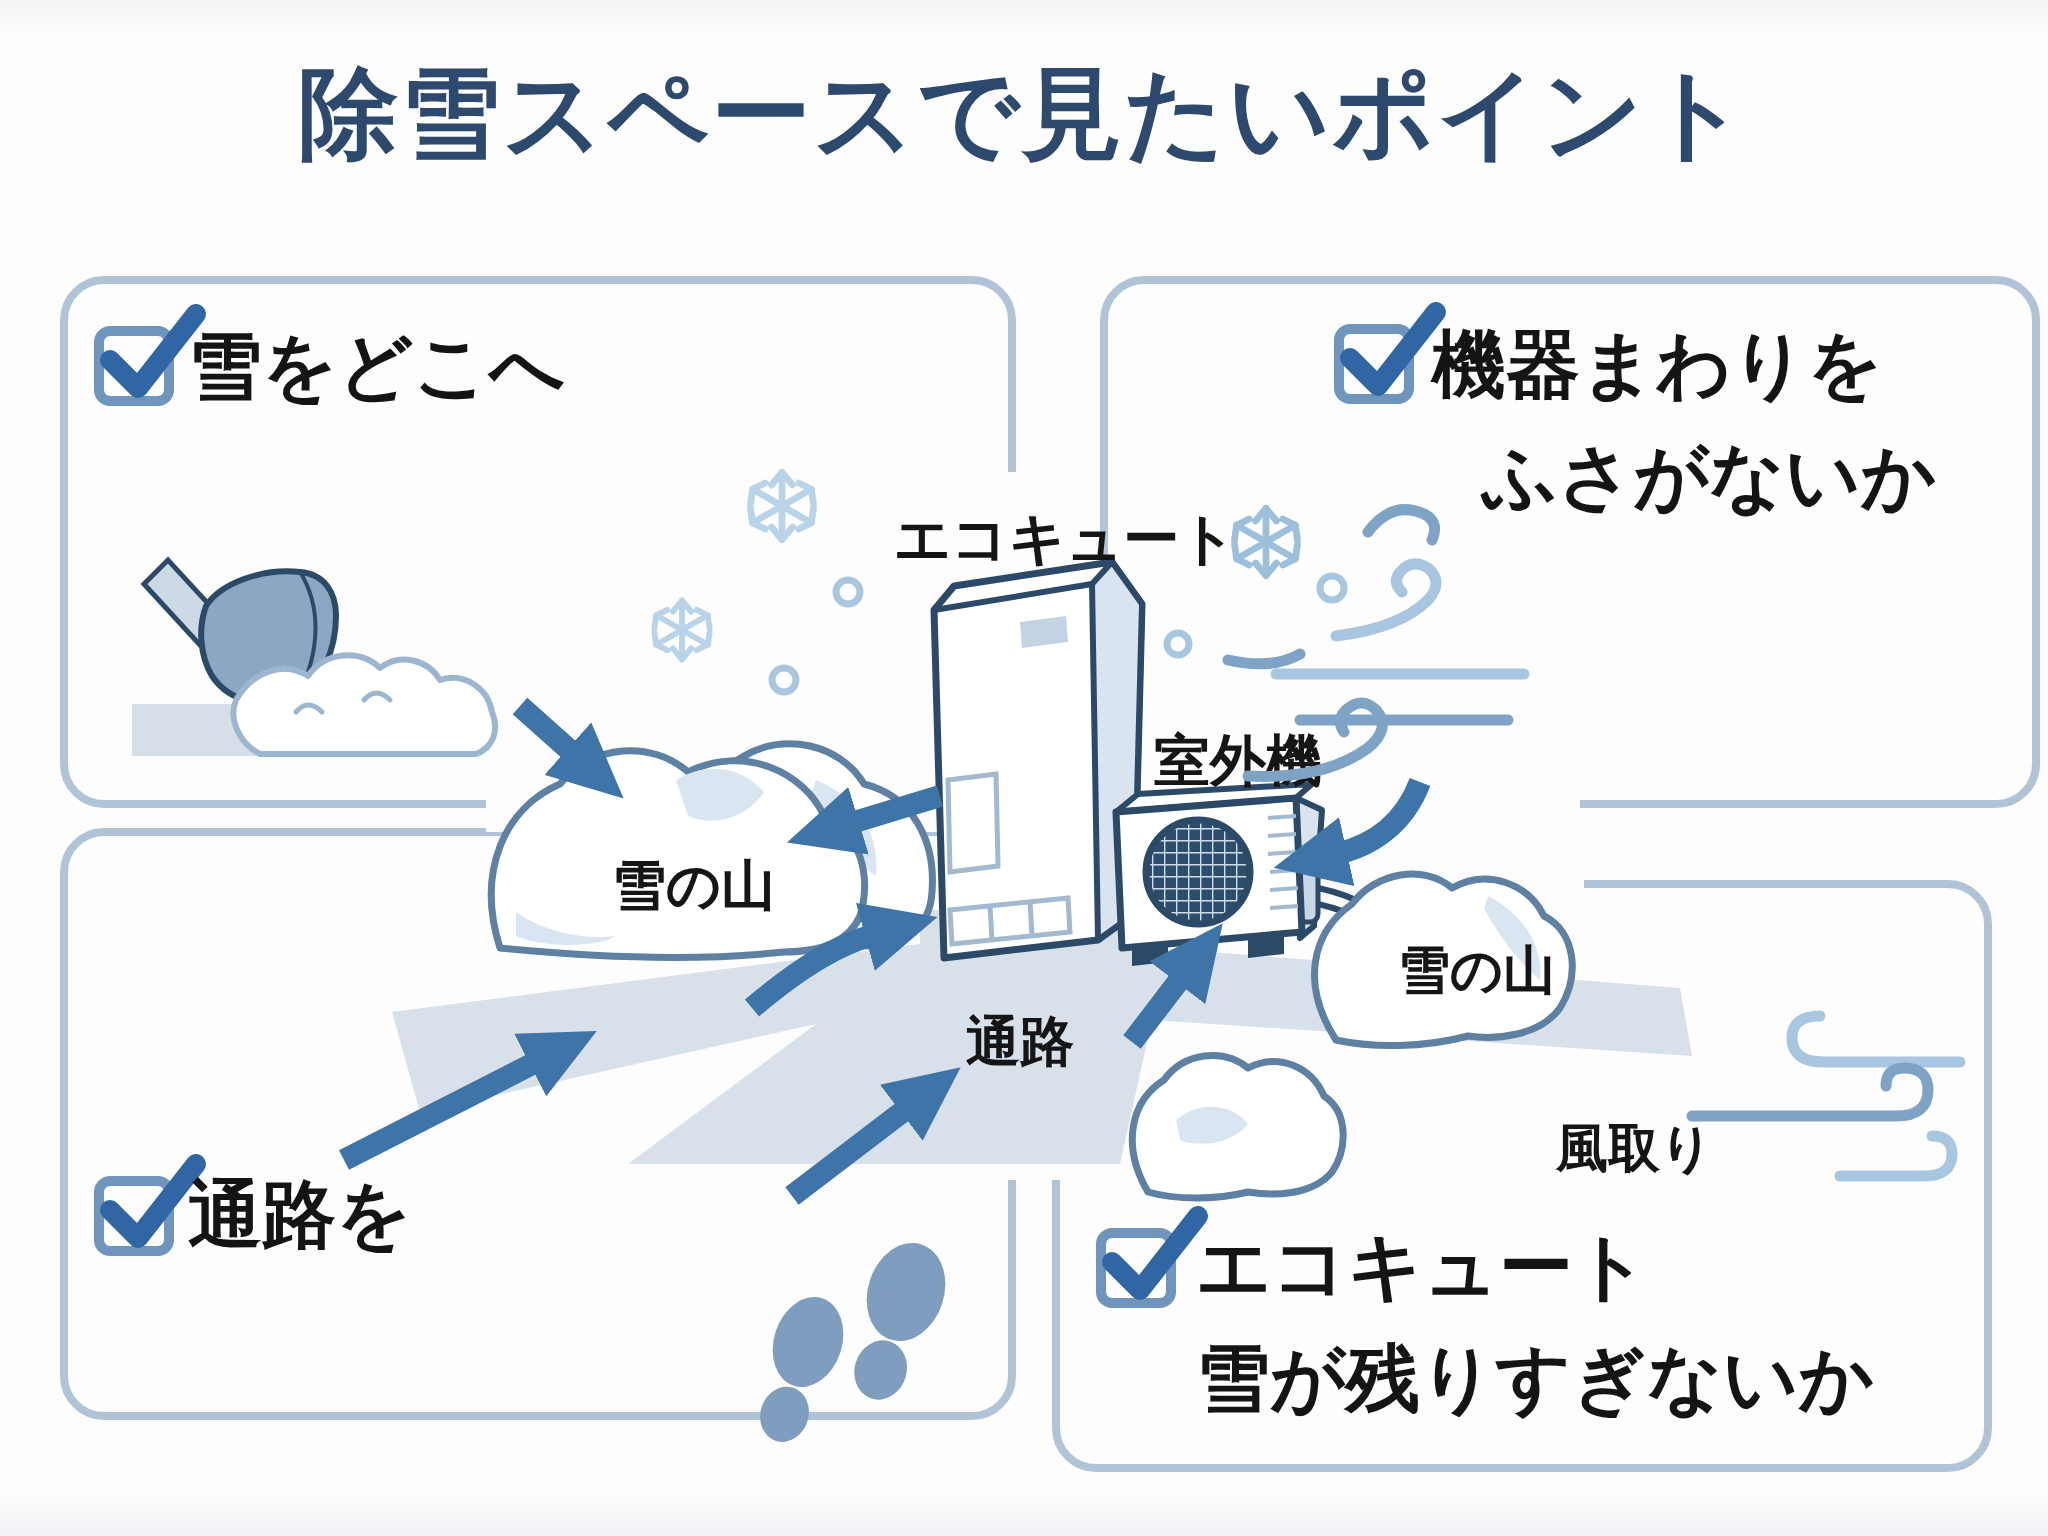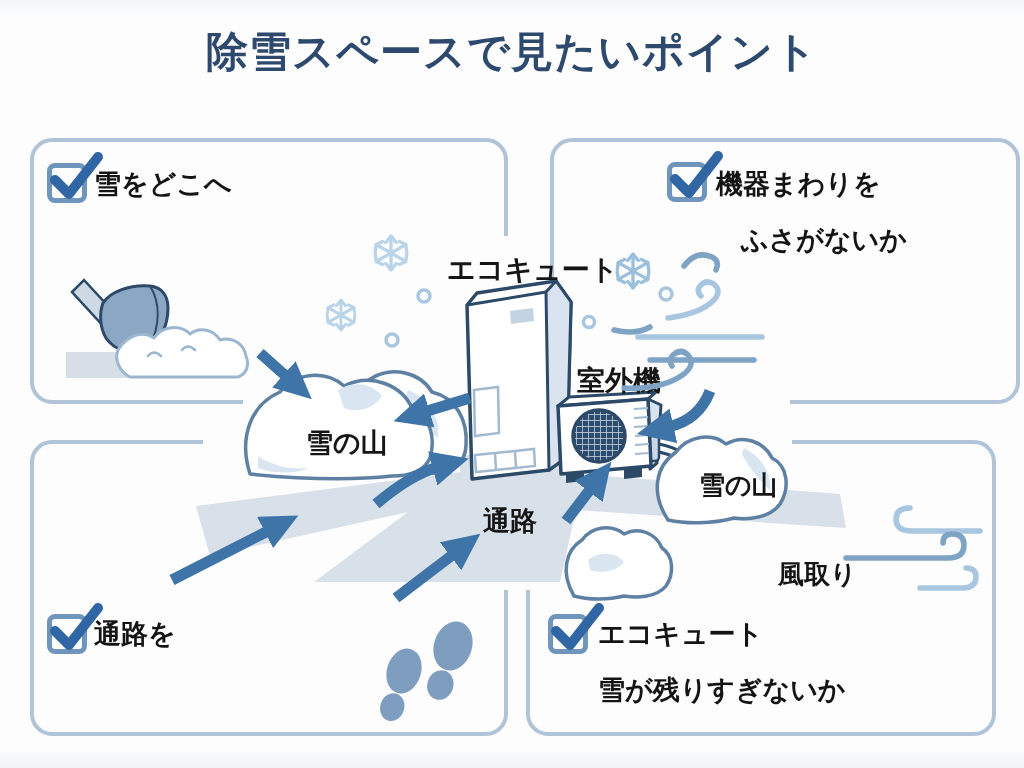--- a/index.html
+++ b/index.html
@@ -3,33 +3,33 @@
 <meta charset="utf-8">
 <style>
   html,body{margin:0;padding:0;background:#e9ecef;}
   .stage{
     position:relative;width:1024px;height:768px;overflow:hidden;
     background:linear-gradient(180deg,#f2f4f6 0px,#fdfdfe 16px,#fdfdfe 748px,#f0f2f5 768px);
     font-family:"Liberation Sans","DejaVu Sans",sans-serif;
   }
   .title{
     position:absolute;left:0;right:0;top:24px;text-align:center;
-    font-size:42px;font-weight:800;letter-spacing:1px;color:#2d4a6e;white-space:nowrap;
+    font-size:50px;font-weight:800;letter-spacing:1px;color:#2d4a6e;white-space:nowrap;
   }
   .panel{
     position:absolute;border:4px solid #b0c3d7;border-radius:22px;background:transparent;z-index:1;
   }
   #panel-tl{left:30px;top:138px;width:478px;height:266px;box-sizing:border-box;}
   #panel-tr{left:550px;top:138px;width:470px;height:266px;box-sizing:border-box;font-family:Liberation Serif, serif;}
-  #panel-bl{left:30px;top:440px;width:478px;height:296px;box-sizing:border-box;text-decoration:underline;}
+  #panel-bl{left:30px;top:414px;width:478px;height:296px;box-sizing:border-box;text-decoration:underline;}
   #panel-br{left:526px;top:440px;width:470px;height:296px;box-sizing:border-box;}
   .checkbox{position:absolute;width:30px;height:30px;border:5px solid #6f95bc;border-radius:8px;}
   .checkbox svg{position:absolute;left:-6px;top:-19px;width:58px;height:58px;overflow:visible;}
   .checkbox polyline{fill:none;stroke:#2f66a3;stroke-width:10;stroke-linecap:round;stroke-linejoin:round;}
-  .ptxt{position:absolute;font-size:27px;font-weight:800;color:#141414;line-height:56px;white-space:nowrap;}
+  .ptxt{position:absolute;font-size:37px;font-weight:800;color:#141414;line-height:56px;white-space:nowrap;}
   #panel-tl .checkbox{left:13px;top:21px;}   #panel-tl .ptxt{left:60px;top:14px;}
   #panel-tr .checkbox{left:113px;top:20px;}  #panel-tr .ptxt{left:162px;top:14px;}
   #panel-bl .checkbox{left:13px;top:170px;}  #panel-bl .ptxt{left:60px;top:162px;}
   #panel-br .checkbox{left:18px;top:170px;}  #panel-br .ptxt{left:68px;top:162px;}
   #panel-tr .l2{margin-left:25px;}
   .illu{position:absolute;left:0;top:0;z-index:5;pointer-events:none;}
   .illu text{font-family:"Liberation Sans","DejaVu Sans",sans-serif;font-weight:800;fill:#151515;}
   .arrow{stroke:#3f74a8;stroke-width:11;fill:none;marker-end:url(#ah);}
   .wl{stroke:#a9c6e0;stroke-width:5.5;fill:none;stroke-linecap:round;}
   .wm{stroke:#7fa3c4;stroke-width:5.5;fill:none;stroke-linecap:round;}

